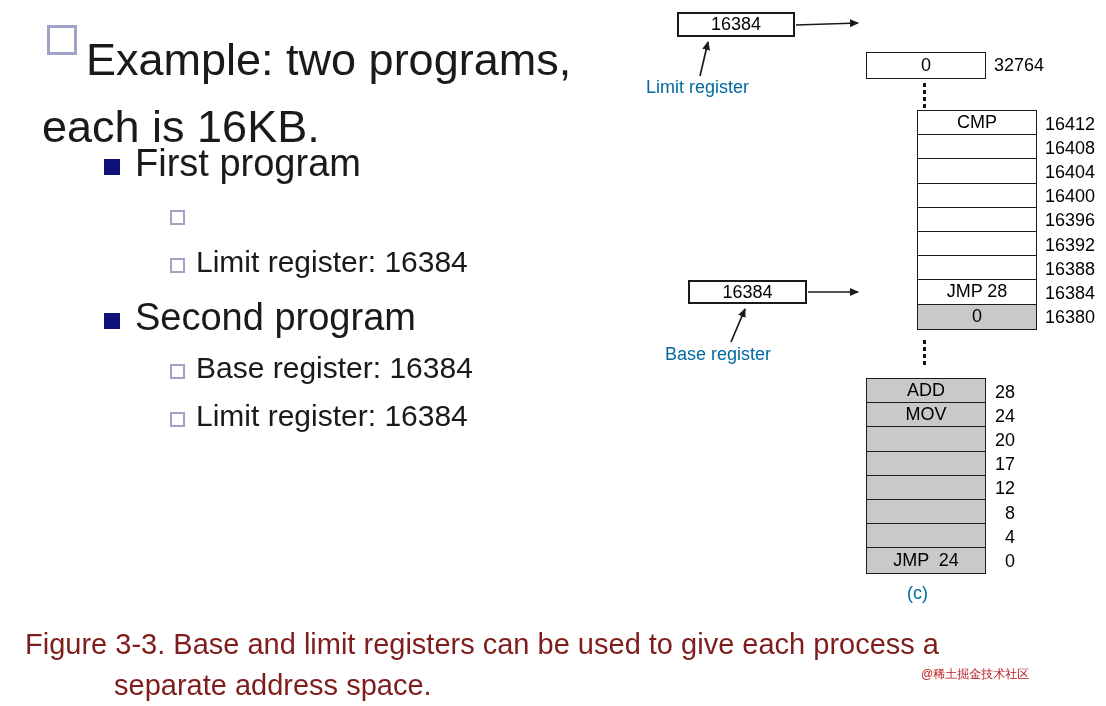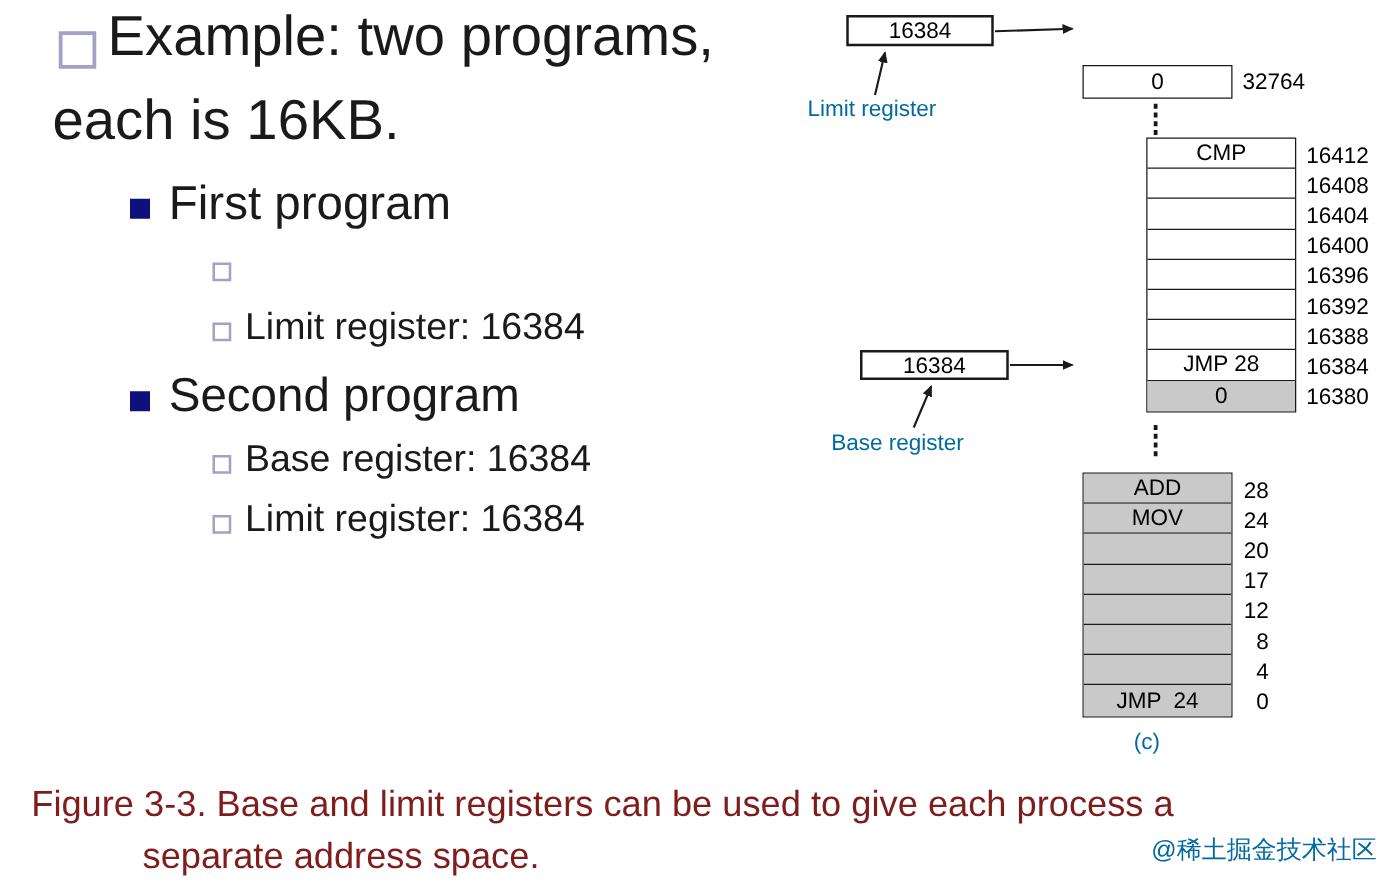--- a/index.html
+++ b/index.html
@@ -2,21 +2,21 @@
 <html><head>
 <meta charset="utf-8">
 <style>
   html,body{margin:0;padding:0;background:#ffffff;}
   .slide{
     position:relative;width:1106px;height:706px;background:#ffffff;overflow:hidden;
     font-family:"Liberation Sans","DejaVu Sans",sans-serif;color:#000;
   }
   .abs{position:absolute;}
   
-  .title-text{font-size:45px;line-height:1.2;color:#1a1a1a;white-space:nowrap;}
+  .title-text{font-size:45px;line-height:1.2;color:#1a1a1a;white-space:nowrap;margin-top:31px;}
   .l2-text{font-size:38px;line-height:1.2;color:#1a1a1a;white-space:nowrap;}
   .l3-text{font-size:30px;line-height:1.2;color:#1a1a1a;white-space:nowrap;}
   .bullet-hollow-lg{width:24px;height:24px;border:3px solid #a2a2c9;background:#fff;}
   .bullet-filled{width:16px;height:16px;background:#10107c;}
   .bullet-hollow-sm{width:11px;height:11px;border:2px solid #a2a2c9;background:#fff;}
   
   .diagram{position:absolute;left:620px;top:0;width:486px;height:620px;font-size:18px;}
   .reg-box{
     position:absolute;box-sizing:border-box;border:2px solid #1a1a1a;background:#fff;
     display:flex;align-items:center;justify-content:center;font-size:18px;
@@ -38,21 +38,21 @@
   .addrs{padding-top:1.6px;}
   .maddr{height:24.2px;line-height:24.2px;white-space:nowrap;}
   .addrs-upper{margin-left:8px;text-align:left;}
   .addrs-lower{margin-left:7px;width:22px;text-align:right;}
   .addr-single{position:absolute;line-height:27px;white-space:nowrap;}
   .vdots{position:absolute;display:flex;flex-direction:column;gap:3.5px;}
   .vdots i{width:3px;height:3.5px;background:#161616;}
   .arrow-svg{position:absolute;left:0;top:0;pointer-events:none;}
   
   .caption-text{font-size:29px;line-height:1.2;color:#7f1d1d;white-space:nowrap;margin-left:17px;}
-  .watermark{font-size:20px;color:#0369a1;white-space:nowrap;}
+  .watermark{font-size:12px;color:#b91c1c;white-space:nowrap;}
 </style>
 </head>
 <body>
 
 <div class="slide">
 
   <div class="abs bullet-hollow-lg" style="left:47px;top:25px;"></div>
   <div class="abs title-text" style="left:86px;top:2px;">Example: two programs,</div>
   <div class="abs title-text" style="left:42px;top:69px;text-align:right;">each is 16KB.</div>
 

